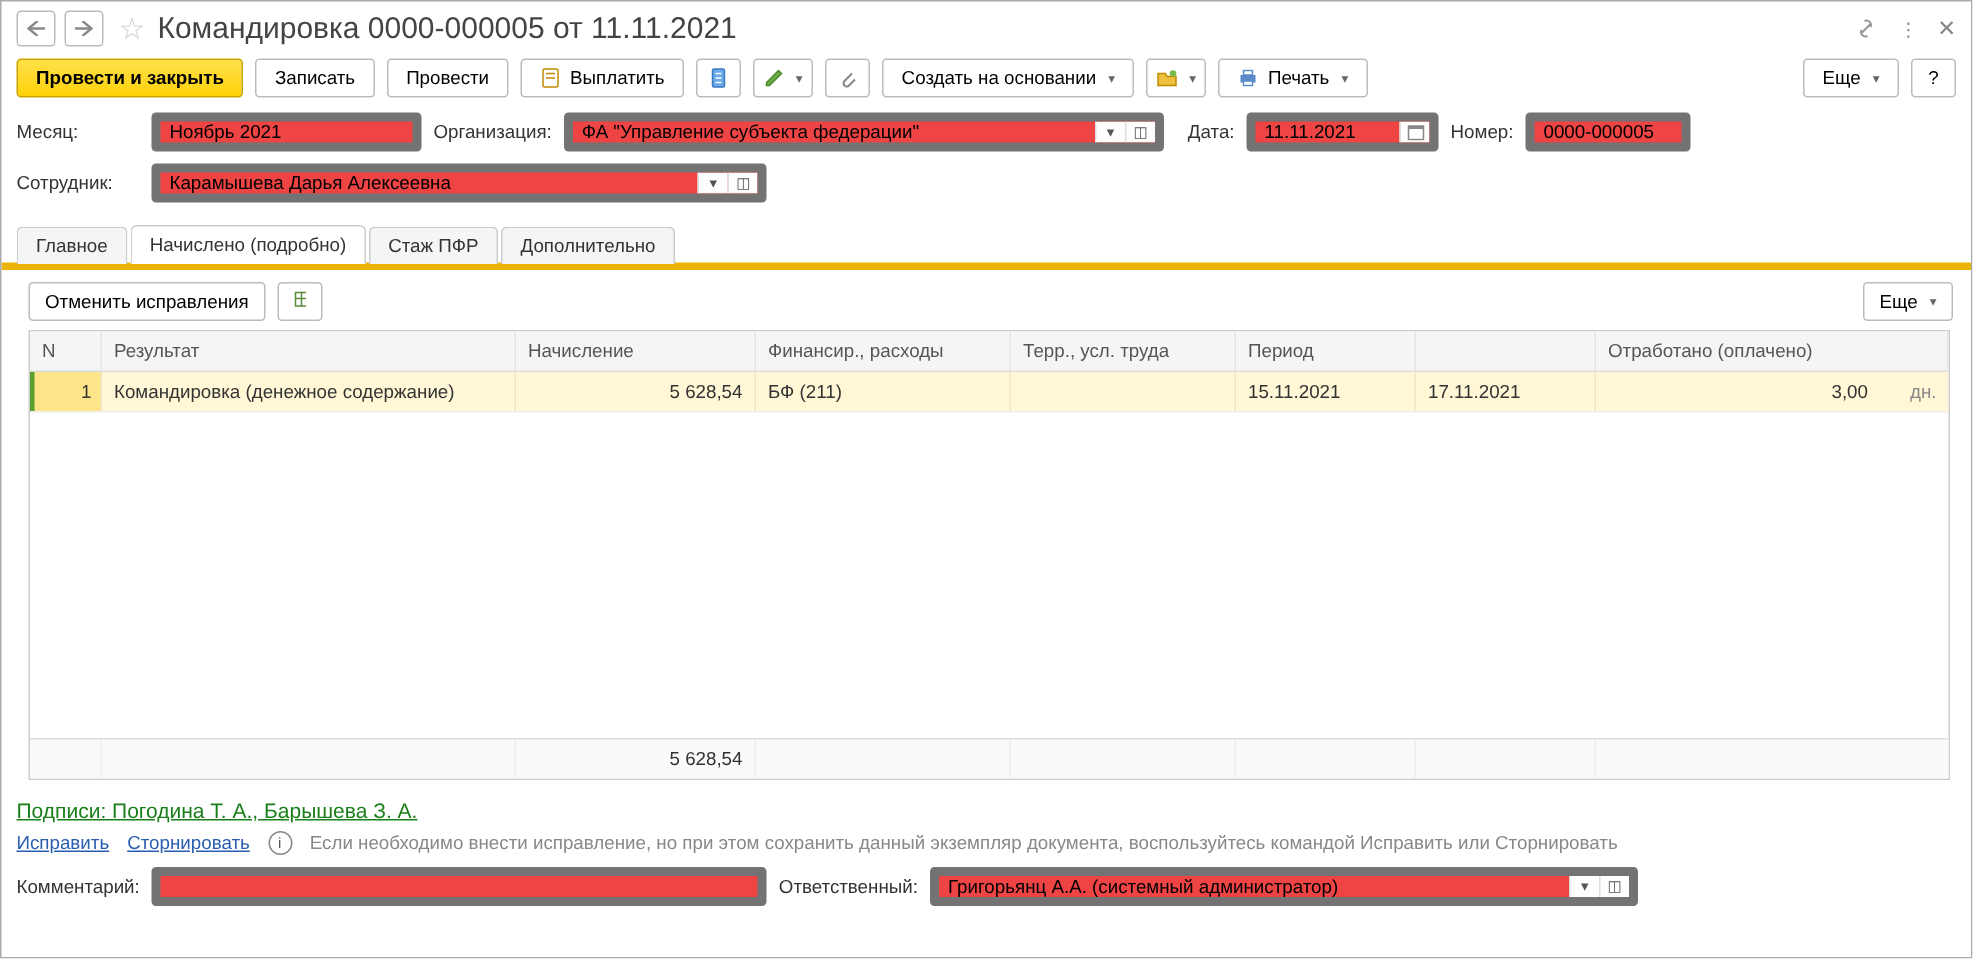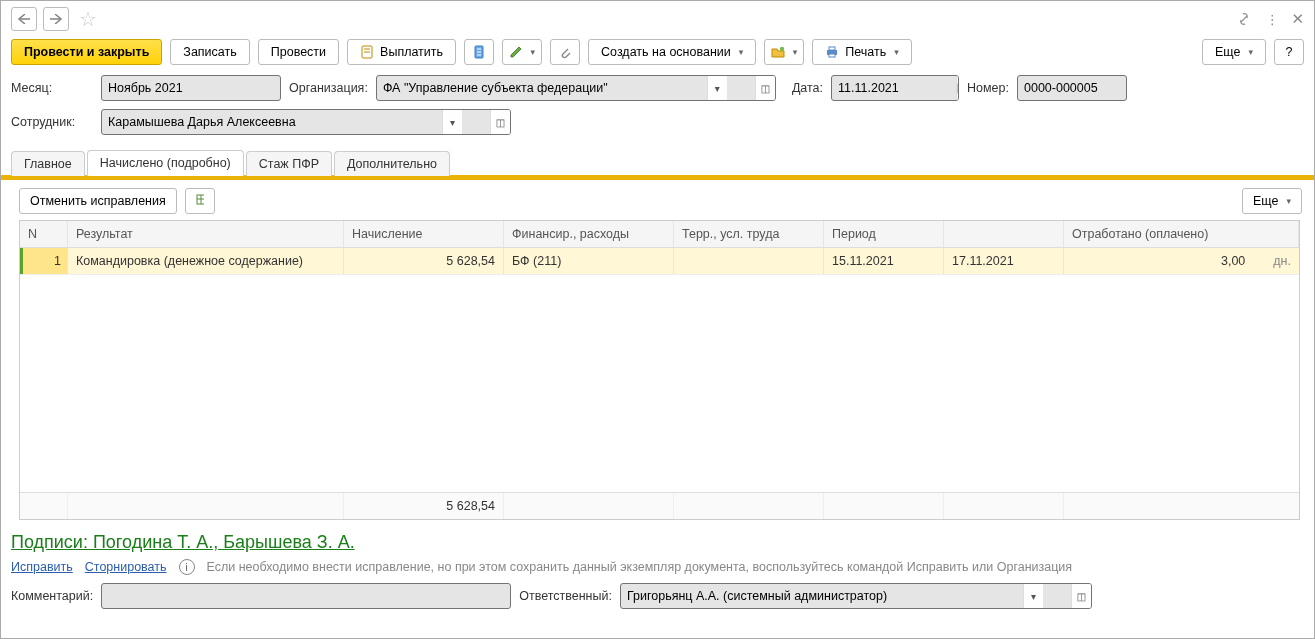--- a/index.html
+++ b/index.html
@@ -64,24 +64,23 @@
 
   
   .form-row {
     display: flex; align-items: center;
     padding: 2px 10px 6px 10px;
     gap: 8px;
   }
   .lbl { min-width: 82px; color: #333; }
   .input-combo {
     display: flex; align-items: stretch;
-    border: 1px solid #737373; border-radius: 3px;
-    height: 26px; background: #e5e5e5;
+    border: 6px solid #737373; border-radius: 3px;
+    height: 26px; background: #ef4444;
     overflow: hidden;
-    gap: 28px;
   }
   .input-combo input {
     border: none; outline: none;
     padding: 0 6px; font-size: 12.5px;
     background: transparent;
   }
   .input-combo .addon {
     border-left: 1px solid #ddd;
     width: 20px;
     display: flex; align-items: center; justify-content: center;
@@ -133,21 +132,21 @@
   .tbody { flex: 1; overflow: auto; }
   .trow { background: #fff7d6; border-bottom: 1px solid #eee; }
   .trow .cell { padding: 6px 8px; border-right: 1px solid #f0e8c5; }
   .cell.num { text-align: right; }
   .cell.sel { background:#ffe58a; border-left:3px solid #5aa02c; text-align:right; padding-right:6px;}
   .tfoot { border-top: 1px solid #ddd; background:#fafafa; }
   .tfoot .cell { padding: 6px 8px; border-right: 1px solid #eee; }
 
   
   .link-row { padding: 12px 10px 2px 10px; }
-  .link-row a { color: #1a7f1a; font-size: 18px; }
+  .link-row a { color: #1a7f1a; font-size: 14px; }
   .hint-row { padding: 4px 10px 6px 10px; display: flex; align-items: center; gap: 12px; }
   .hint-row a { color: #2a5db0; text-decoration: underline; }
   .hint-row .info-icon { width:16px;height:16px;border:1px solid #888;border-radius:50%;display:inline-flex;align-items:center;justify-content:center;font-size:10px;color:#555;}
   .hint-row .hint-text { color: #888; }
   .footer-row {
     display: flex; align-items: center;
     padding: 2px 10px 8px 10px;
     gap: 8px;
   }
 
@@ -166,20 +165,21 @@
           <line x1="1" y1="5" x2="12" y2="5" stroke="#888" stroke-width="1.6"></line>
         </svg>
     </button>
     <button class="nav-btn">
       <svg width="12" height="10">
           <path d="M5 0 L11 5 L5 10" stroke="#888" stroke-width="1.6" fill="none"></path>
           <line x1="0" y1="5" x2="11" y2="5" stroke="#888" stroke-width="1.6"></line>
         </svg>
     </button>
     <span class="star-icon">☆</span>
+    <span class="title-text">Командировка 0000-000005 от 11.11.2021</span>
     <span class="title-spacer"></span>
     <div class="title-right">
       <span>
           <svg width="16" height="16">
             <path d="M5 11 L11 5 M7 3 a3 3 0 0 1 4 4 M9 13 a3 3 0 0 1 -4 -4" stroke="#999" stroke-width="1.4" fill="none"></path>
           </svg>
         </span>
       <span style="letter-spacing:-1px;">⋮</span>
       <span style="font-size:15px;">✕</span>
     </div>
@@ -347,21 +347,21 @@
   </div>
 
   <div class="link-row">
     <a href="#">Подписи: Погодина Т. А., Барышева З. А.</a>
   </div>
 
   <div class="hint-row">
     <a href="#">Исправить</a>
     <a href="#">Сторнировать</a>
     <span class="info-icon">i</span>
-    <span class="hint-text">Если необходимо внести исправление, но при этом сохранить данный экземпляр документа, воспользуйтесь командой Исправить или Организация</span>
+    <span class="hint-text">Если необходимо внести исправление, но при этом сохранить данный экземпляр документа, воспользуйтесь командой Исправить или Сторнировать</span>
   </div>
 
   <div class="footer-row">
     <span class="lbl">Комментарий:</span>
     <span class="input-combo" style="width:410px;">
       <input style="flex: 1 1 0%;" value="">
     </span>
     <span class="lbl" style="min-width:auto;">Ответственный:</span>
     <span class="input-combo" style="width:472px;">
       <input style="flex: 1 1 0%;" value="Григорьянц А.А. (системный администратор)">

